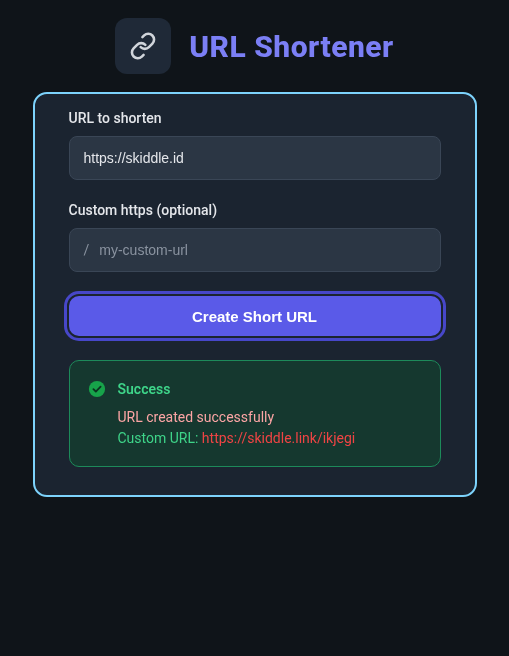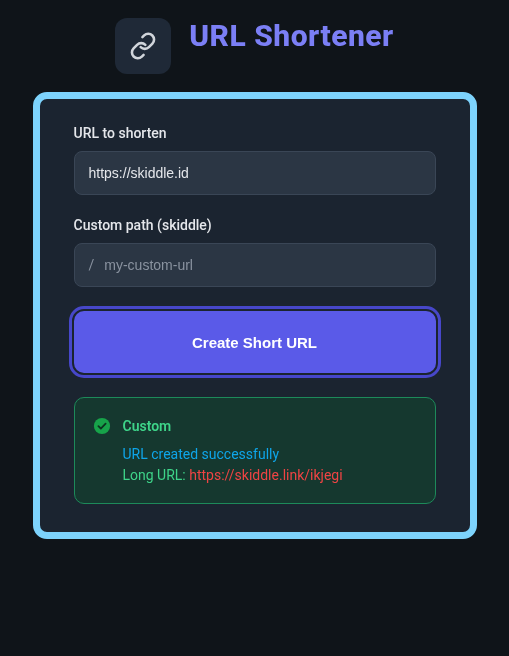--- a/index.html
+++ b/index.html
@@ -13,20 +13,21 @@
       width: 509px;
       height: 656px;
       overflow: hidden;
       display: flex;
       flex-direction: column;
       align-items: center;
       color: #e5e7eb;
     }
     .header {
       display: flex;
+      align-items: center;
       gap: 18px;
       margin-top: 18px;
       margin-bottom: 18px;
     }
     .logo-box {
       width: 56px;
       height: 56px;
       background-color: #1f2937;
       border-radius: 12px;
       display: flex;
@@ -35,23 +36,23 @@
     }
     .app-title {
       font-size: 30px;
       font-weight: 800;
       color: #7b7ff5;
       letter-spacing: 0.5px;
     }
     .card {
       width: 444px;
       background-color: #1b2430;
-      border: 7px solid #7dd3fc;
+      border: 2px solid #7dd3fc;
       border-radius: 14px;
-      padding: 26px 34px 28px 34px;
+      padding: 16px 34px 28px 34px;
     }
     .field-group {
       margin-bottom: 22px;
     }
     .field-label {
       display: block;
       font-size: 14px;
       font-weight: 500;
       color: #e5e7eb;
       margin-bottom: 10px;
@@ -91,21 +92,21 @@
       border: none;
       color: #fde047;
       font-size: 14px;
       outline: none;
     }
     .path-input::placeholder {
       color: #8a93a0;
     }
     .submit-button {
       width: 100%;
-      height: 62px;
+      height: 40px;
       background-color: #5a5ae8;
       border: none;
       border-radius: 10px;
       color: #ffffff;
       font-size: 15px;
       font-weight: 600;
       cursor: pointer;
       outline: 3px solid #4747c9;
       outline-offset: 2px;
       margin-top: 2px;
@@ -129,21 +130,21 @@
       flex: 1;
       font-size: 14px;
       line-height: 1.55;
     }
     .success-title {
       color: #3ed489;
       font-weight: 600;
       margin-bottom: 6px;
     }
     .success-message {
-      color: #0ea5e9;
+      color: #fca5a5;
     }
     .success-line {
       color: #3ed489;
     }
     .success-line a {
       color: #ef4444;
       text-decoration: none;
     }
     .password-input {
       letter-spacing: 1px;
@@ -163,38 +164,38 @@
 </div>
 
 <div class="card">
 
   <div class="field-group">
     <label class="field-label">URL to shorten</label>
     <input type="text" class="text-input" value="https://skiddle.id" style="">
   </div>
 
   <div class="field-group">
-    <label class="field-label">Custom path (skiddle)</label>
+    <label class="field-label">Custom https (optional)</label>
     <div class="input-with-prefix">
       <span class="prefix">/</span>
       <input type="text" class="path-input" placeholder="my-custom-url" style="">
     </div>
   </div>
 
 
   <button class="submit-button">Create Short URL</button>
 
   <div class="success-panel">
     <svg class="check-icon" viewBox="0 0 20 20">
       <circle cx="10" cy="10" r="9" fill="#17a34a"></circle>
       <path d="M6 10.2 L8.7 12.8 L14 7.4" stroke="#0b3320" stroke-width="2" fill="none" stroke-linecap="round" stroke-linejoin="round"></path>
     </svg>
     <div class="success-content">
-      <div class="success-title">Custom</div>
+      <div class="success-title">Success</div>
       <div class="success-message">URL created successfully</div>
       <div class="success-line">
-        <span>Long URL:</span>
+        <span>Custom URL:</span>
         <a href="#">https://skiddle.link/ikjegi</a>
       </div>
     </div>
   </div>
 
 </div>
 
 </body></html>

